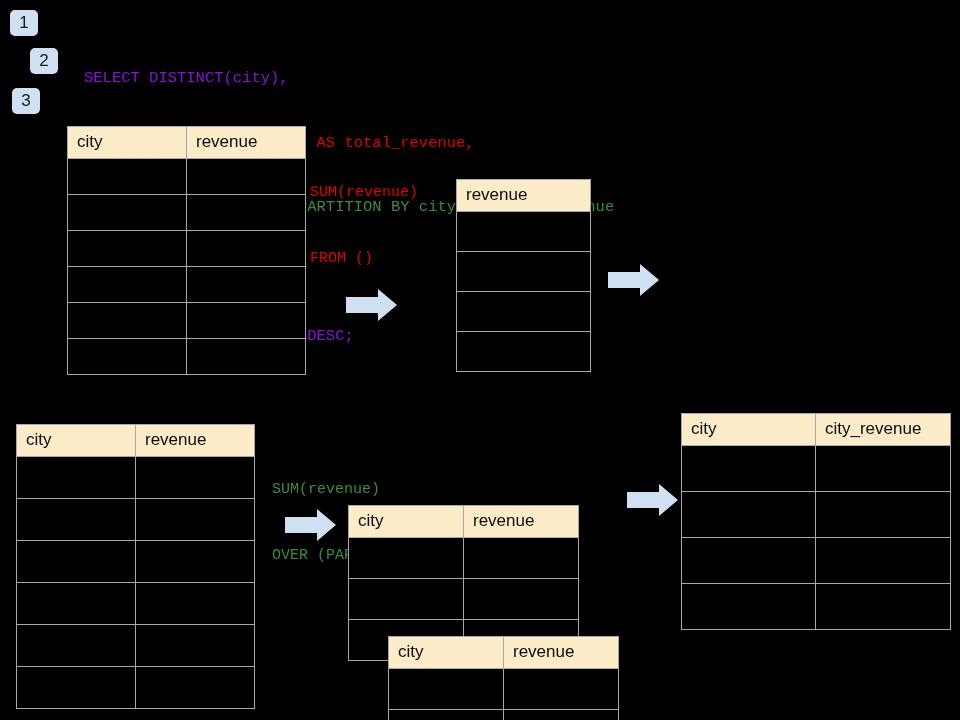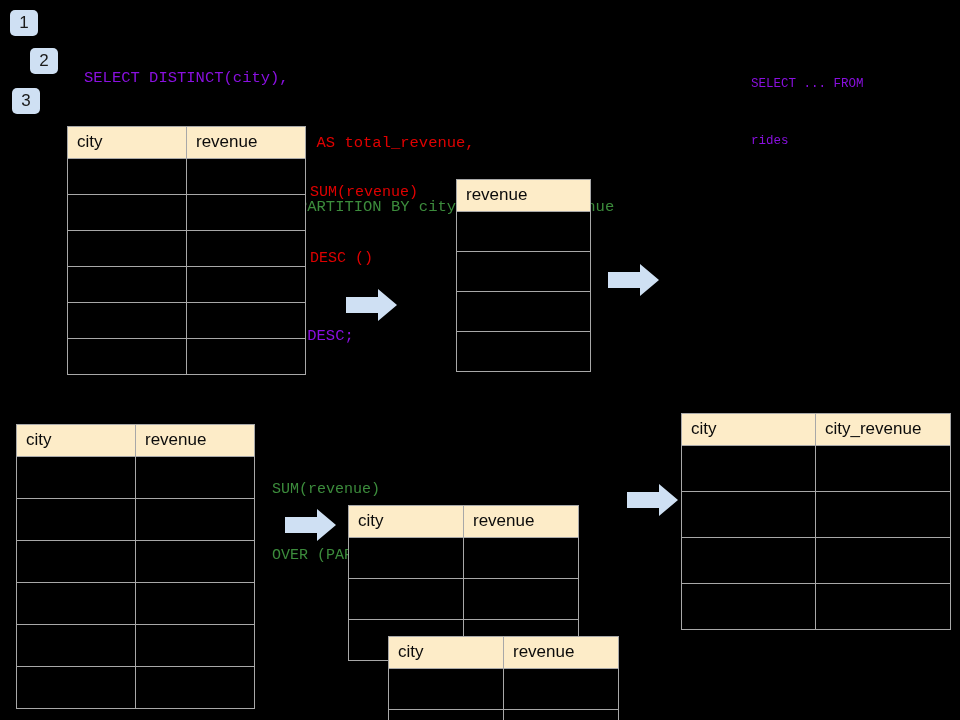--- a/index.html
+++ b/index.html
@@ -105,28 +105,24 @@
   <div class="step-badge" style="left:12px; top:88px;">3</div>
 
   <div class="code" style="left:84px; top:25px;">
     <div class="code-line c-purple">SELECT DISTINCT(city),</div>
     <div class="code-line c-red">    SUM(revenue) OVER () AS total_revenue,</div>
     <div class="code-line c-green">    SUM(revenue) OVER (PARTITION BY city) as city_revenue</div>
     <div class="code-line c-purple">  FROM rides</div>
     <div class="code-line c-purple">  ORDER by city_revenue DESC;</div>
   </div>
 
-  <div class="side-note" style="left:751px; top:37px;">
-    <div>SELECT ... FROM</div>
-    <div>rides</div>
-  </div>
 
   <div class="annot red" style="left:310px; top:138px;">
     <div>SUM(revenue)</div>
-    <div>DESC ()</div>
+    <div>FROM ()</div>
   </div>
 
   <div class="annot green" style="left:272px; top:435px;">
     <div>SUM(revenue)</div>
     <div>OVER (PARTITION</div>
   </div>
 
   <table class="tbl" style="left:67px; top:126px; width:238px;">
     <colgroup>
         <col style="width:119px">

